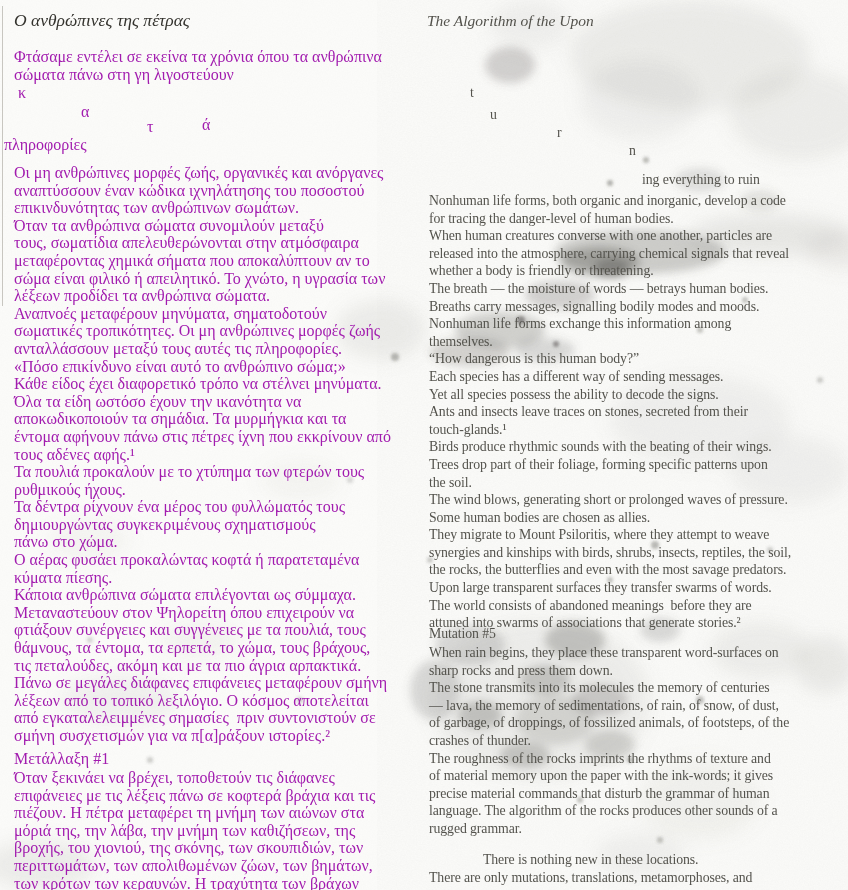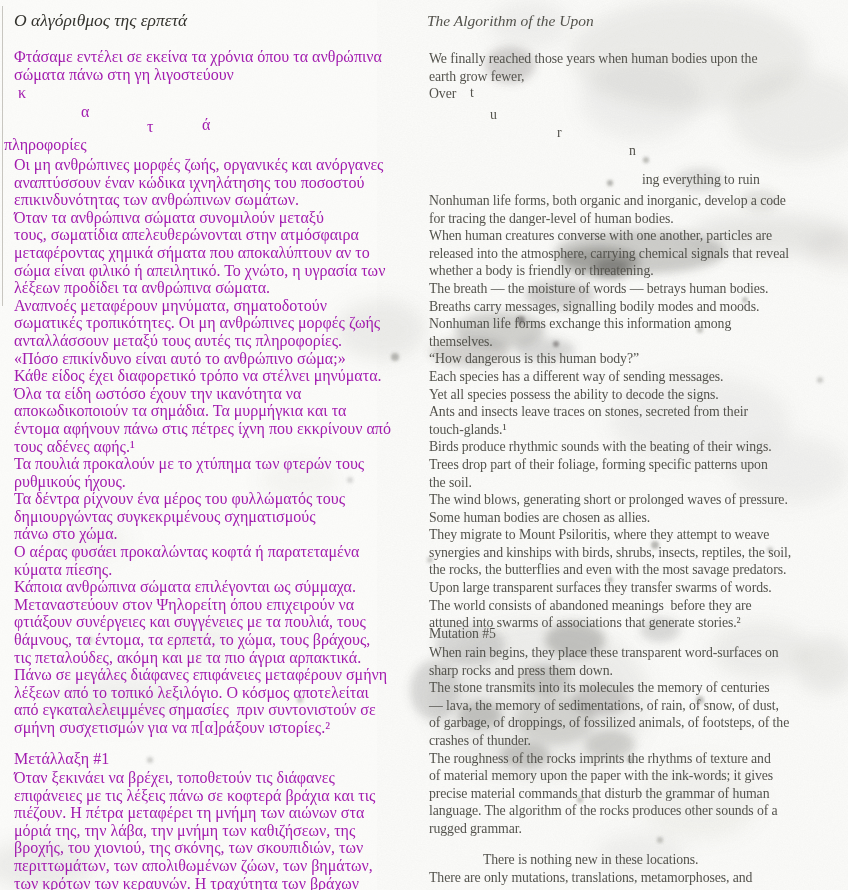--- a/index.html
+++ b/index.html
@@ -14,21 +14,21 @@
   .greek-body{font-size:16px;line-height:17.6px;color:#a21caf;}
   .english-body{font-size:13.8px;line-height:17.6px;letter-spacing:-0.1px;color:#54534d;}
   .scatter{position:absolute;}
   #g-title{left:14px;top:10px;font-size:17.5px;}
   #g-stanza1{left:14px;top:48px;}
   #g-k{left:18px;top:84px;}
   #g-a{left:81px;top:103px;}
   #g-t{left:147px;top:118px;}
   #g-a2{left:202px;top:116px;}
   #g-turn{left:4px;top:136px;}
-  #g-stanza2{left:14px;top:156px;}
+  #g-stanza2{left:14px;top:164px;}
   #g-header{left:14px;top:750px;}
   #g-stanza3{left:14px;top:769px;}
   #e-title{left:427px;top:12px;font-size:15.5px;}
   #e-stanza1{left:429px;top:50px;}
   #e-t{left:470px;top:84px;}
   #e-u{left:490px;top:106px;}
   #e-r{left:557px;top:124px;}
   #e-n{left:629px;top:142px;}
   #e-turn{left:642px;top:155px;margin-top:16px;}
   #e-stanza2{left:429px;top:192px;}
@@ -121,21 +121,21 @@
         <circle cx="350" cy="480" r="3" opacity="0.2"></circle>
       <circle cx="430" cy="560" r="3" opacity="0.25"></circle>
         <circle cx="770" cy="550" r="3" opacity="0.25"></circle>
       <circle cx="820" cy="380" r="3" opacity="0.25"></circle>
         <circle cx="395" cy="357" r="4" opacity="0.35"></circle>
     </g>
   </svg>
 
   <div class="edge-line"></div>
 
-  <h1 id="g-title" class="title greek-ink">Ο αλγόριθμος της ερπετά</h1>
+  <h1 id="g-title" class="title greek-ink">Ο ανθρώπινες της πέτρας</h1>
   <div id="g-stanza1" class="body-el greek-body">Φτάσαμε εντέλει σε εκείνα τα χρόνια όπου τα ανθρώπινα
 σώματα πάνω στη γη λιγοστεύουν</div>
   <span id="g-k" class="scatter greek-body">κ</span>
   <span id="g-a" class="scatter greek-body">α</span>
   <span id="g-t" class="scatter greek-body">τ</span>
   <span id="g-a2" class="scatter greek-body">ά</span>
   <div id="g-turn" class="body-el greek-body">πληροφορίες</div>
   <div id="g-stanza2" class="body-el greek-body">Οι μη ανθρώπινες μορφές ζωής, οργανικές και ανόργανες
 αναπτύσσουν έναν κώδικα ιχνηλάτησης του ποσοστού
 επικινδυνότητας των ανθρώπινων σωμάτων.
@@ -172,23 +172,20 @@
   <div id="g-header" class="body-el greek-body">Μετάλλαξη #1</div>
   <div id="g-stanza3" class="body-el greek-body">Όταν ξεκινάει να βρέχει, τοποθετούν τις διάφανες
 επιφάνειες με τις λέξεις πάνω σε κοφτερά βράχια και τις
 πιέζουν. Η πέτρα μεταφέρει τη μνήμη των αιώνων στα
 μόριά της, την λάβα, την μνήμη των καθιζήσεων, της
 βροχής, του χιονιού, της σκόνης, των σκουπιδιών, των
 περιττωμάτων, των απολιθωμένων ζώων, των βημάτων,
 των κρότων των κεραυνών. Η τραχύτητα των βράχων</div>
 
   <h1 id="e-title" class="title english-ink">The Algorithm of the Upon</h1>
-  <div id="e-stanza1" class="body-el english-body">We finally reached those years when human bodies upon the
-earth grow fewer,
-Over</div>
   <span id="e-t" class="scatter english-body">t</span>
   <span id="e-u" class="scatter english-body">u</span>
   <span id="e-r" class="scatter english-body">r</span>
   <span id="e-n" class="scatter english-body">n</span>
   <div id="e-turn" class="body-el english-body">ing everything to ruin</div>
   <div id="e-stanza2" class="body-el english-body">Nonhuman life forms, both organic and inorganic, develop a code
 for tracing the danger-level of human bodies.
 When human creatures converse with one another, particles are
 released into the atmosphere, carrying chemical signals that reveal
 whether a body is friendly or threatening.

